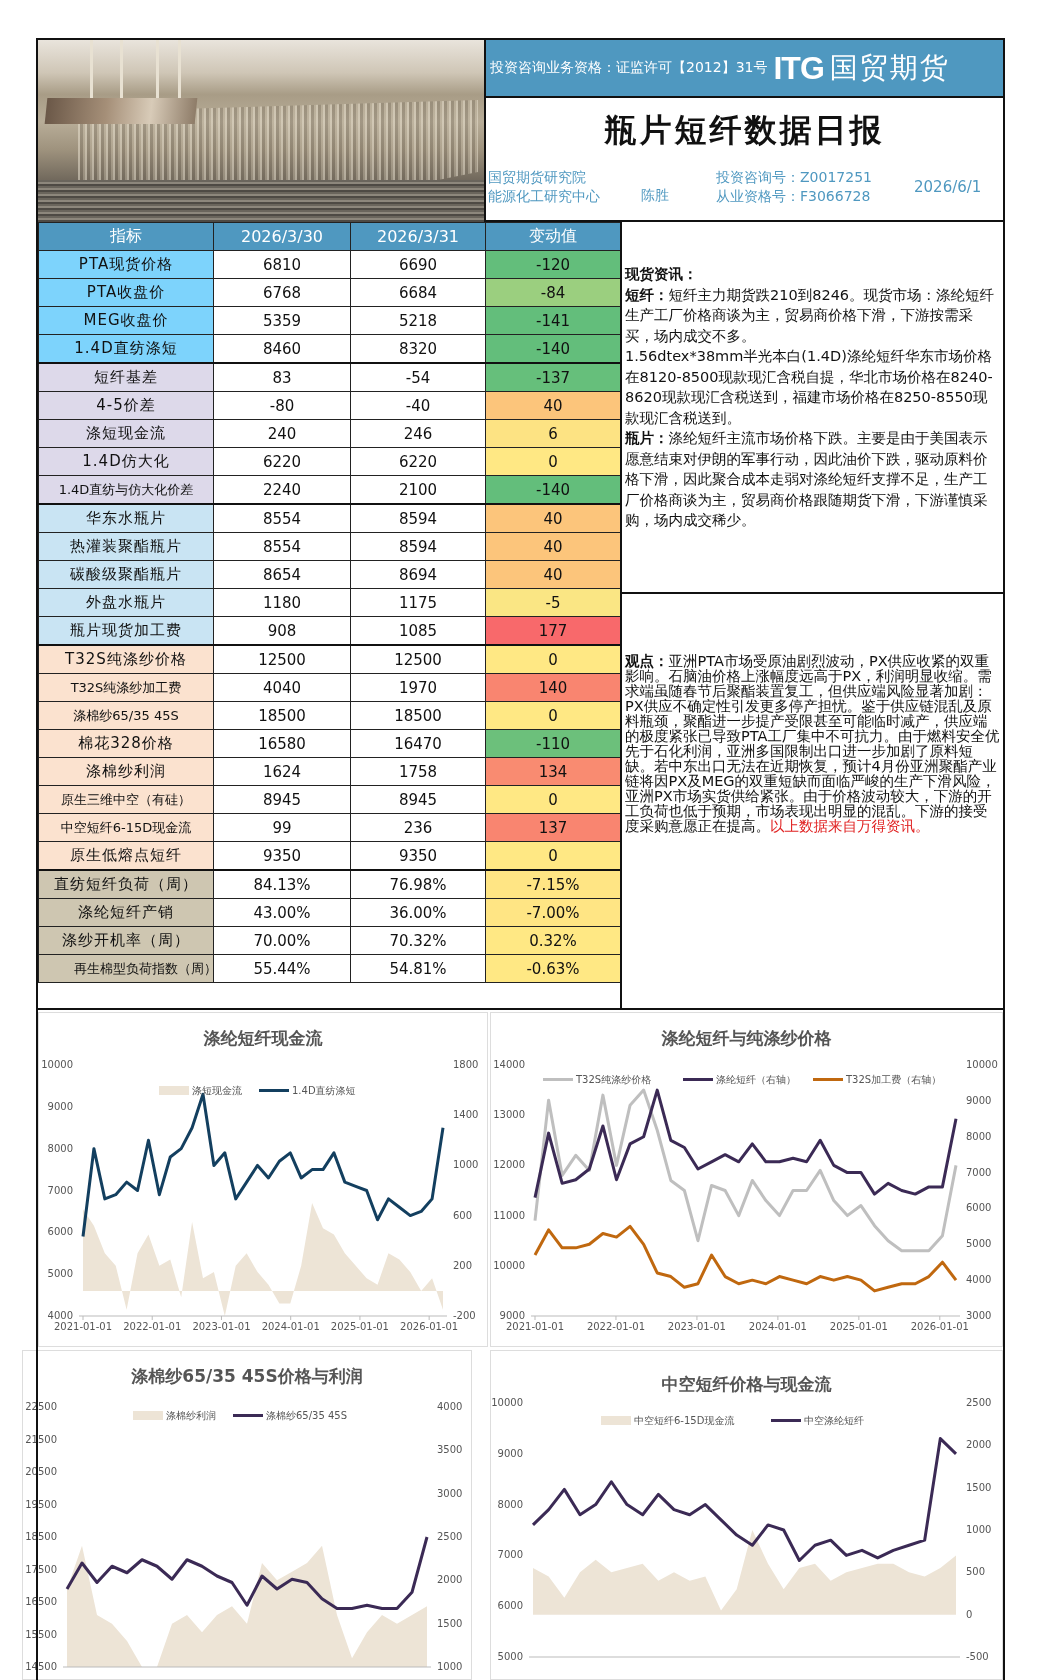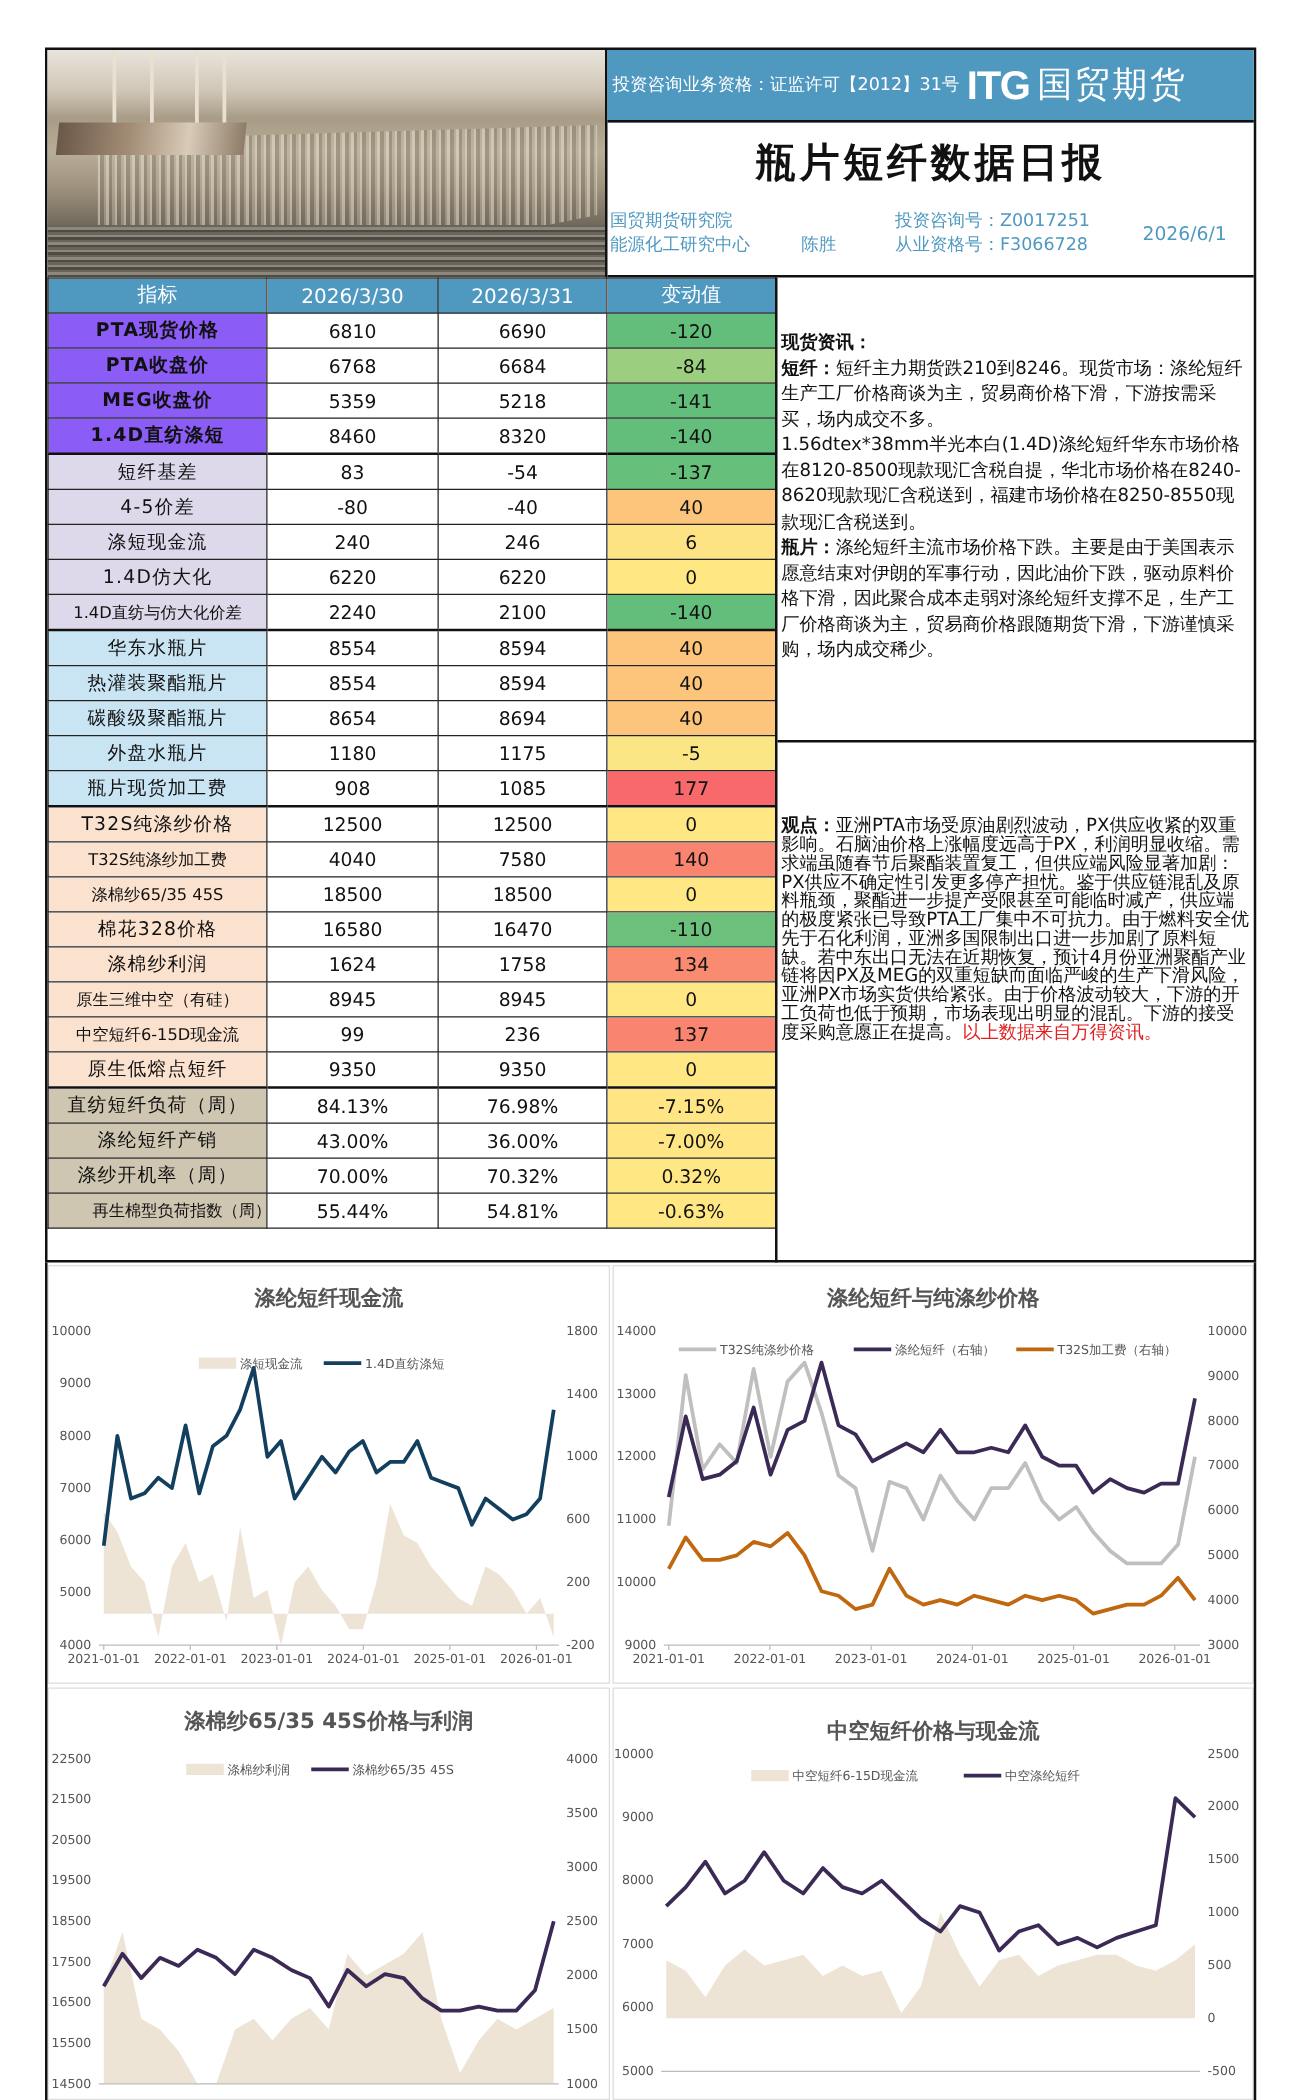--- a/index.html
+++ b/index.html
@@ -22,21 +22,21 @@
   .hdr-info{position:absolute;left:486px;top:162px;width:517px;height:58px;border-bottom:2px solid #111;font-size:14px;color:#4f98c0;}
   .hdr-info .a{position:absolute;left:2px;top:6px;line-height:19px;}
   .hdr-info .b{position:absolute;left:155px;top:25px;}
   .hdr-info .c{position:absolute;left:230px;top:6px;line-height:19px;}
   .hdr-info .d{position:absolute;left:428px;top:16px;font-size:15px;}
   .vline-h{position:absolute;left:484px;top:40px;width:2px;height:182px;background:#111;}
   table.data{position:absolute;left:38px;top:222px;border-collapse:collapse;width:582px;table-layout:fixed;}
   table.data th,table.data td{height:27px;border:1px solid #222;font-size:15px;text-align:center;padding:0;white-space:nowrap;overflow:hidden;}
   table.data th{background:#4f98c0;color:#fff;font-weight:normal;font-size:16px;}
   table.data td.lbl{letter-spacing:1px;}
-  .g-green td.lbl{background:#8b5cf6;font-weight:bold;}
+  .g-green td.lbl{background:#7dd3fc;}
   .g-purple td.lbl{background:#ddd9ea;}
   .g-blue td.lbl{background:#c9e4f3;}
   .g-peach td.lbl{background:#fbe2cf;}
   .g-tan td.lbl{background:#cec6b1;}
   tr.sep td{border-top:2px solid #111;}
   .text-panel{position:absolute;left:620px;top:222px;width:383px;height:788px;border-left:2px solid #111;}
   .text-panel .divider{position:absolute;left:0;top:370px;width:383px;height:2px;background:#111;}
   .p1{position:absolute;left:3px;top:42px;width:375px;font-size:14.5px;line-height:20.5px;}
   .p2{position:absolute;left:3px;top:432px;width:375px;font-size:14.5px;line-height:15px;}
   .p1 b,.p2 b{font-weight:bold;}
@@ -185,21 +185,21 @@
       </tr>
       <tr class="g-peach sep">
         <td class="lbl">T32S纯涤纱价格</td>
         <td>12500</td>
         <td>12500</td>
         <td style="background: rgb(255, 232, 132);">0</td>
       </tr>
       <tr class="g-peach">
         <td class="lbl" style="font-size: 13px; letter-spacing: 0px;">T32S纯涤纱加工费</td>
         <td>4040</td>
-        <td>7580</td>
+        <td>1970</td>
         <td style="background: rgb(249, 133, 112);">140</td>
       </tr>
       <tr class="g-peach">
         <td class="lbl" style="font-size: 13px; letter-spacing: 0px;">涤棉纱65/35 45S</td>
         <td>18500</td>
         <td>18500</td>
         <td style="background: rgb(255, 232, 132);">0</td>
       </tr>
       <tr class="g-peach">
         <td class="lbl">棉花328价格</td>
@@ -342,21 +342,21 @@
       <line x1="448.8076923076923" y1="303" x2="448.8076923076923" y2="307" stroke="#bbb"></line>
       <text x="448.8076923076923" y="317" text-anchor="middle" class="tick" font-size="9">2026-01-01</text>
       <rect x="52" y="65" width="30" height="3" fill="#bfbfbf"></rect>
       <text x="85" y="70" class="legend">T32S纯涤纱价格</text>
       <rect x="192" y="65" width="30" height="3" fill="#3b2a55"></rect>
       <text x="225" y="70" class="legend">涤纶短纤（右轴）</text>
       <rect x="322" y="65" width="30" height="3" fill="#c0680f"></rect>
       <text x="355" y="70" class="legend">T32S加工费（右轴）</text>
     </svg>
   </div>
-<div class="chart" id="c2" style="left:38px;top:1350px;width:450px;height:330px;">
+<div class="chart" id="c2" style="left:22px;top:1350px;width:450px;height:330px;">
   <div class="chart-title" style="top:14px">涤棉纱65/35 45S价格与利润</div>
 <svg width="448" height="328">
       <path d="M44,316 L44,238 L59,194.66666666666669 L74,264 L89,272.6666666666667 L104,290 L119,316 L134,316 L149,272.6666666666667 L164,264 L179,281.3333333333333 L194,264 L209,255.33333333333334 L224,272.6666666666667 L239,212 L254,229.33333333333334 L269,220.66666666666669 L284,212 L299,194.66666666666669 L314,264 L329,307.3333333333333 L344,281.3333333333333 L359,264 L374,272.6666666666667 L389,264 L404,255.33333333333334 L404,316 Z" fill="#ede4d6" stroke="none"></path>
       <path d="M44,238 L59,212 L74,231.5 L89,215.25 L104,221.75 L119,208.75 L134,215.25 L149,228.25 L164,208.75 L179,215.25 L194,225 L209,231.5 L224,254.25 L239,225 L254,238 L269,228.25 L284,231.5 L299,247.75 L314,257.5 L329,257.5 L344,254.25 L359,257.5 L374,257.5 L389,241.25 L404,186" fill="none" stroke="#3b2a55" stroke-width="3" stroke-linejoin="round"></path>
       <line x1="40" y1="316" x2="408" y2="316" stroke="#bbb" stroke-width="1"></line>
       <text x="34" y="319" text-anchor="end" class="tick">14500</text>
       <text x="34" y="286.5" text-anchor="end" class="tick">15500</text>
       <text x="34" y="254" text-anchor="end" class="tick">16500</text>
       <text x="34" y="221.5" text-anchor="end" class="tick">17500</text>
       <text x="34" y="189" text-anchor="end" class="tick">18500</text>

